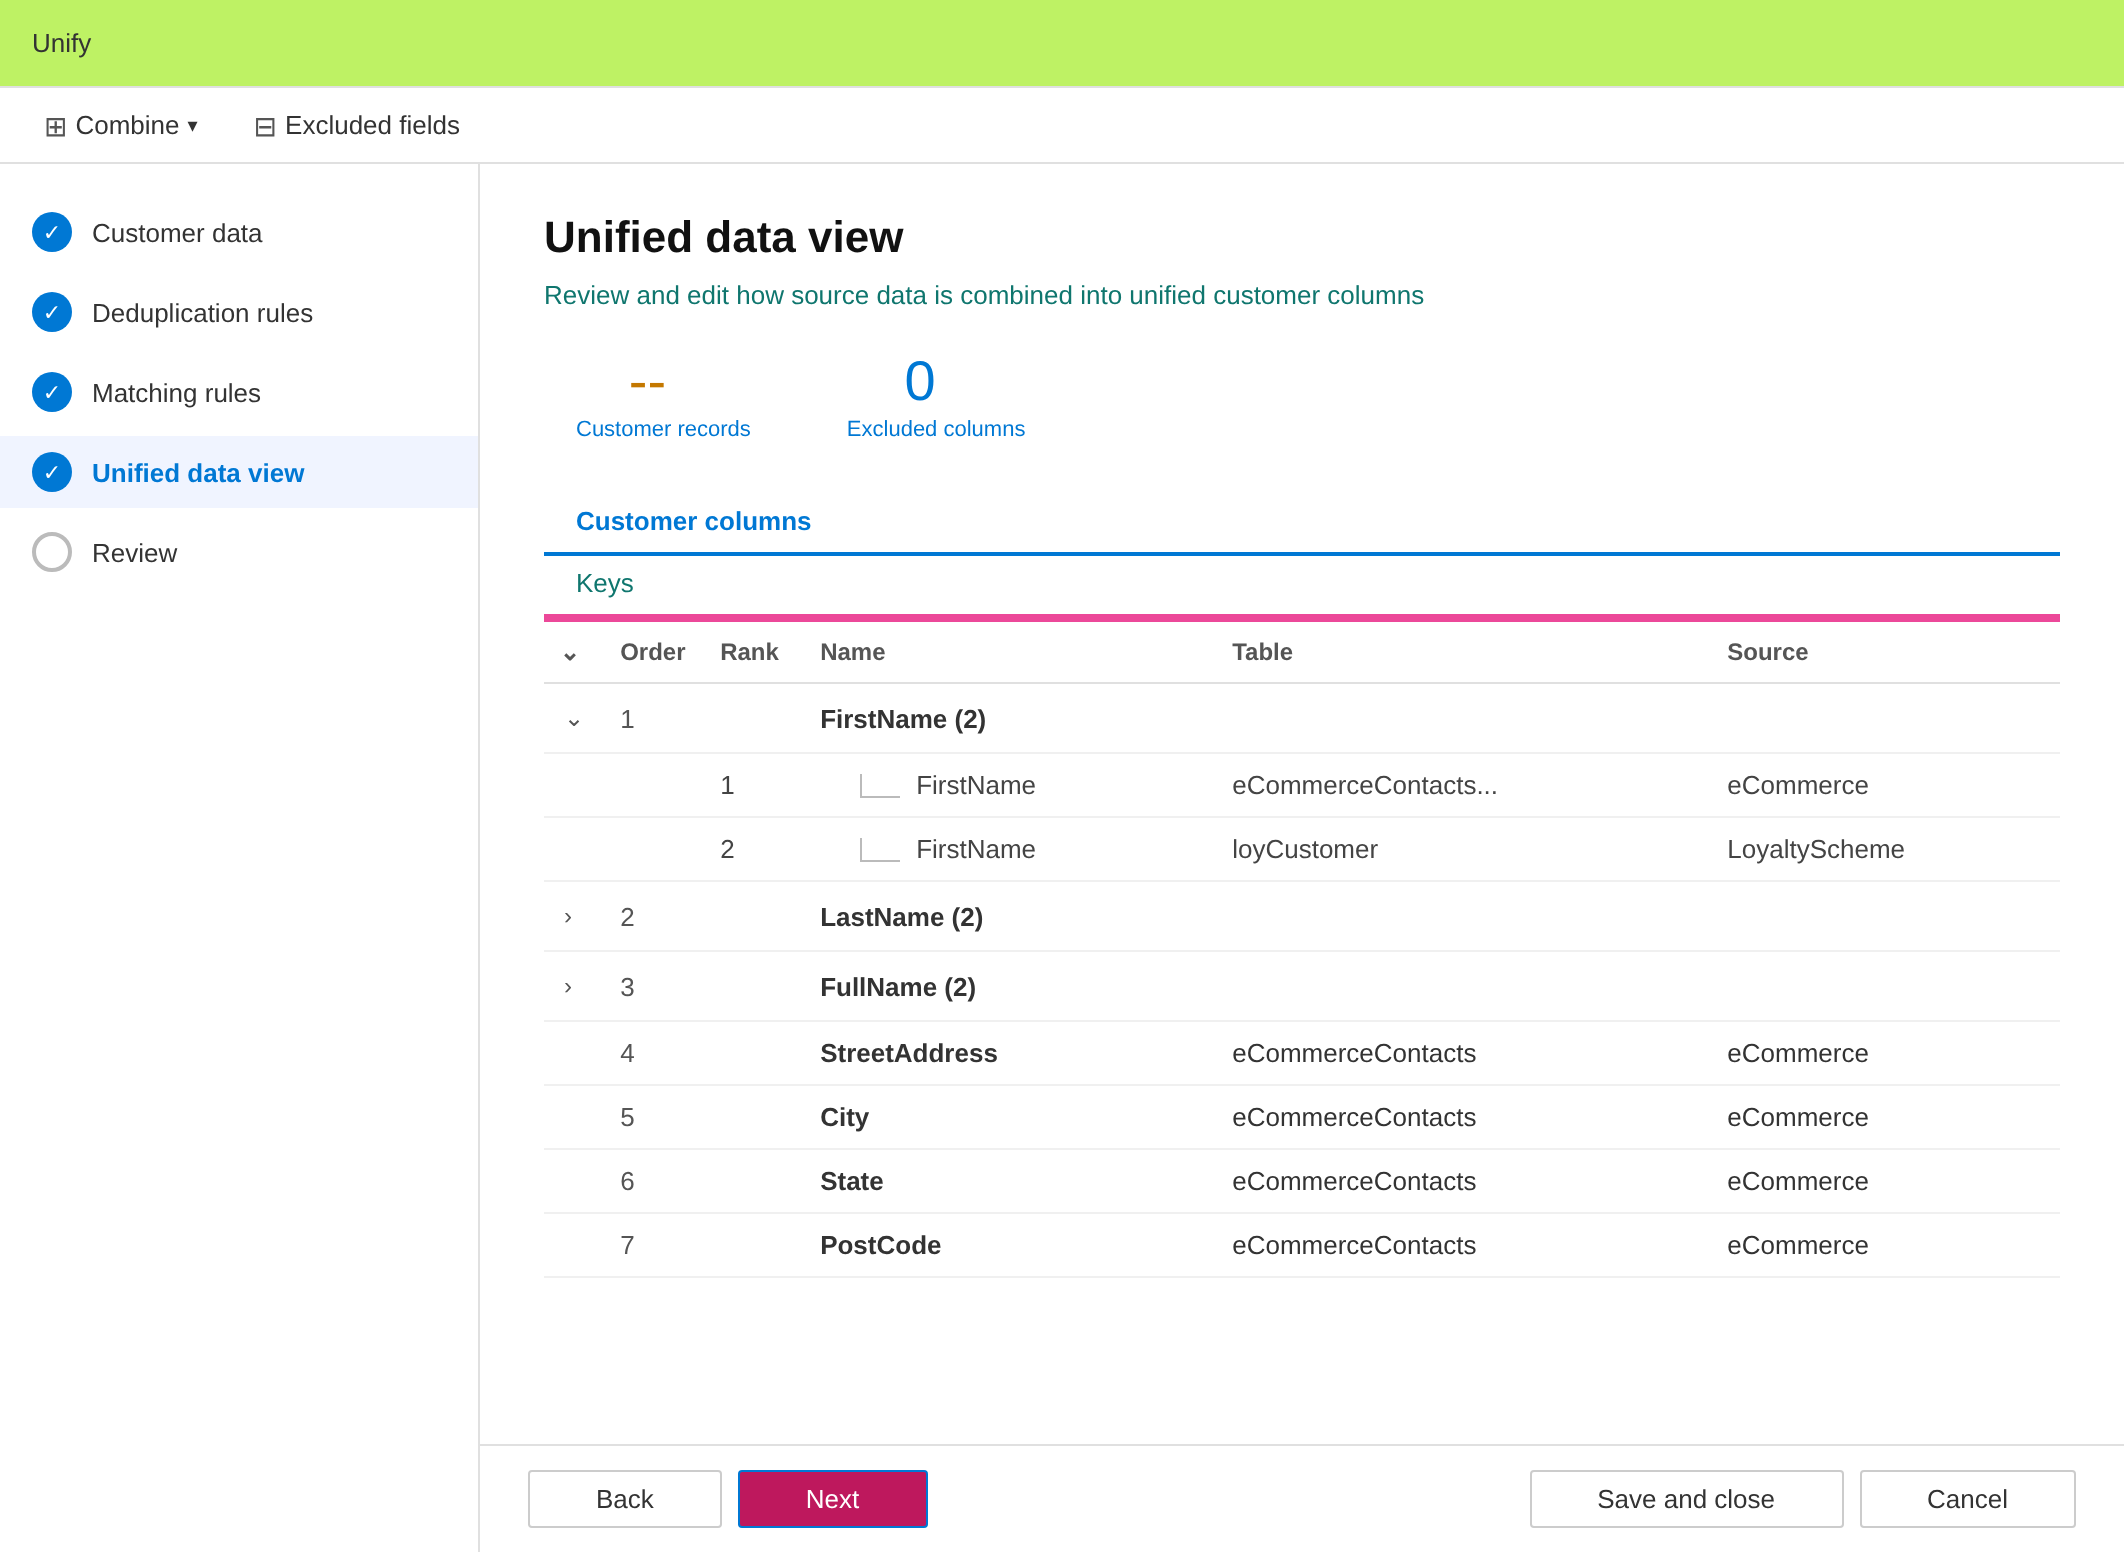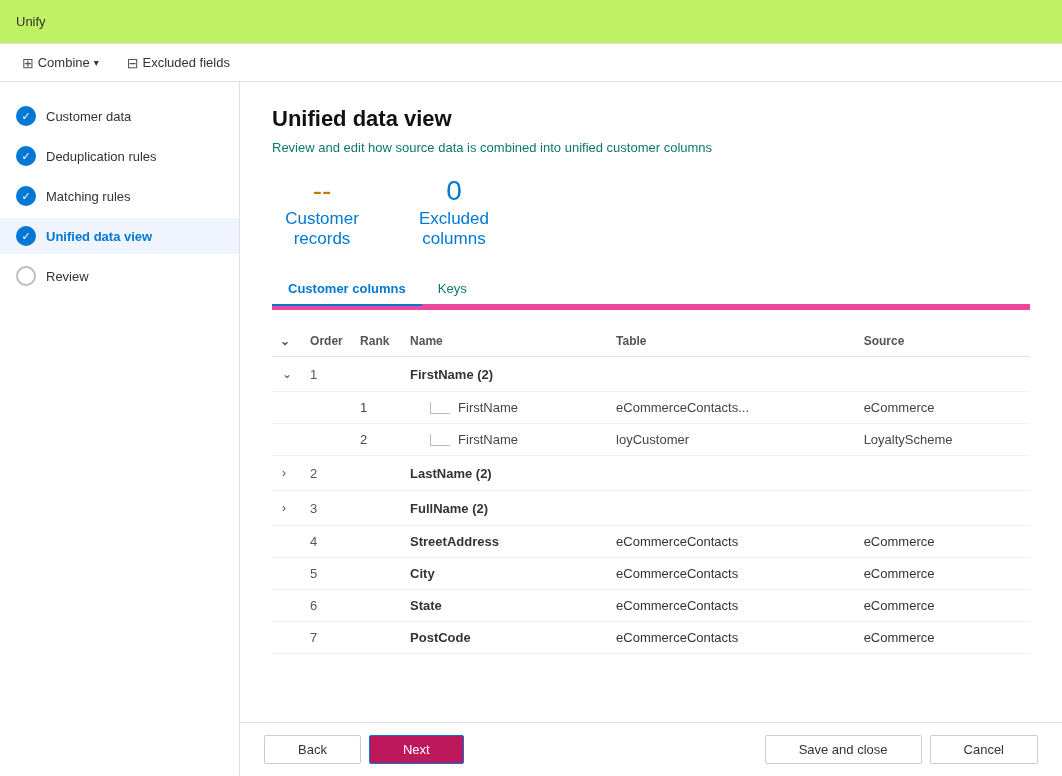--- a/index.html
+++ b/index.html
@@ -24,23 +24,23 @@
 
     .content-area { flex: 1; display: flex; flex-direction: column; overflow: hidden; }
     .page-body { flex: 1; overflow-y: auto; padding: 24px 32px; background: #fff; }
     .page-title { font-size: 22px; font-weight: 600; color: #111; margin-bottom: 8px; }
     .page-subtitle { font-size: 13px; color: #0f766e; margin-bottom: 20px; }
 
     .stats-row { display: flex; gap: 32px; margin-bottom: 24px; }
     .stat-item { display: flex; flex-direction: column; align-items: center; gap: 2px; }
     .stat-value { font-size: 28px; font-weight: 300; color: #0078d4; }
     .stat-value.dash { color: #c47800; }
-    .stat-label { font-size: 17px; color: #0078d4; text-align: center; max-width: 100px; }
-
-    .tabs-bar { display: flex; border-bottom: 6px solid #ec4899; margin-bottom: 16px; }
+    .stat-label { font-size: 11px; color: #0078d4; text-align: center; max-width: 100px; margin-left: 16px; }
+
+    .tabs-bar { display: flex; border-bottom: 4px solid #ec4899; margin-bottom: 0; flex-direction: column; }
     .tab { padding: 8px 16px; font-size: 13px; cursor: pointer; border-bottom: 2px solid transparent; margin-bottom: -2px; color: #0f766e; }
     .tab.active { border-bottom: 2px solid #0078d4; color: #0078d4; font-weight: 600; }
 
     .table-container { overflow-y: auto; max-height: calc(100vh - 380px); }
     table { width: 100%; border-collapse: collapse; }
     table thead tr { border-bottom: 1px solid #e0e0e0; }
     table thead th { padding: 8px 8px; text-align: left; font-size: 12px; font-weight: 600; color: #555; white-space: nowrap; }
     table tbody tr { border-bottom: 1px solid #f0f0f0; }
     table tbody td { padding: 8px 8px; font-size: 13px; vertical-align: middle; }
 

